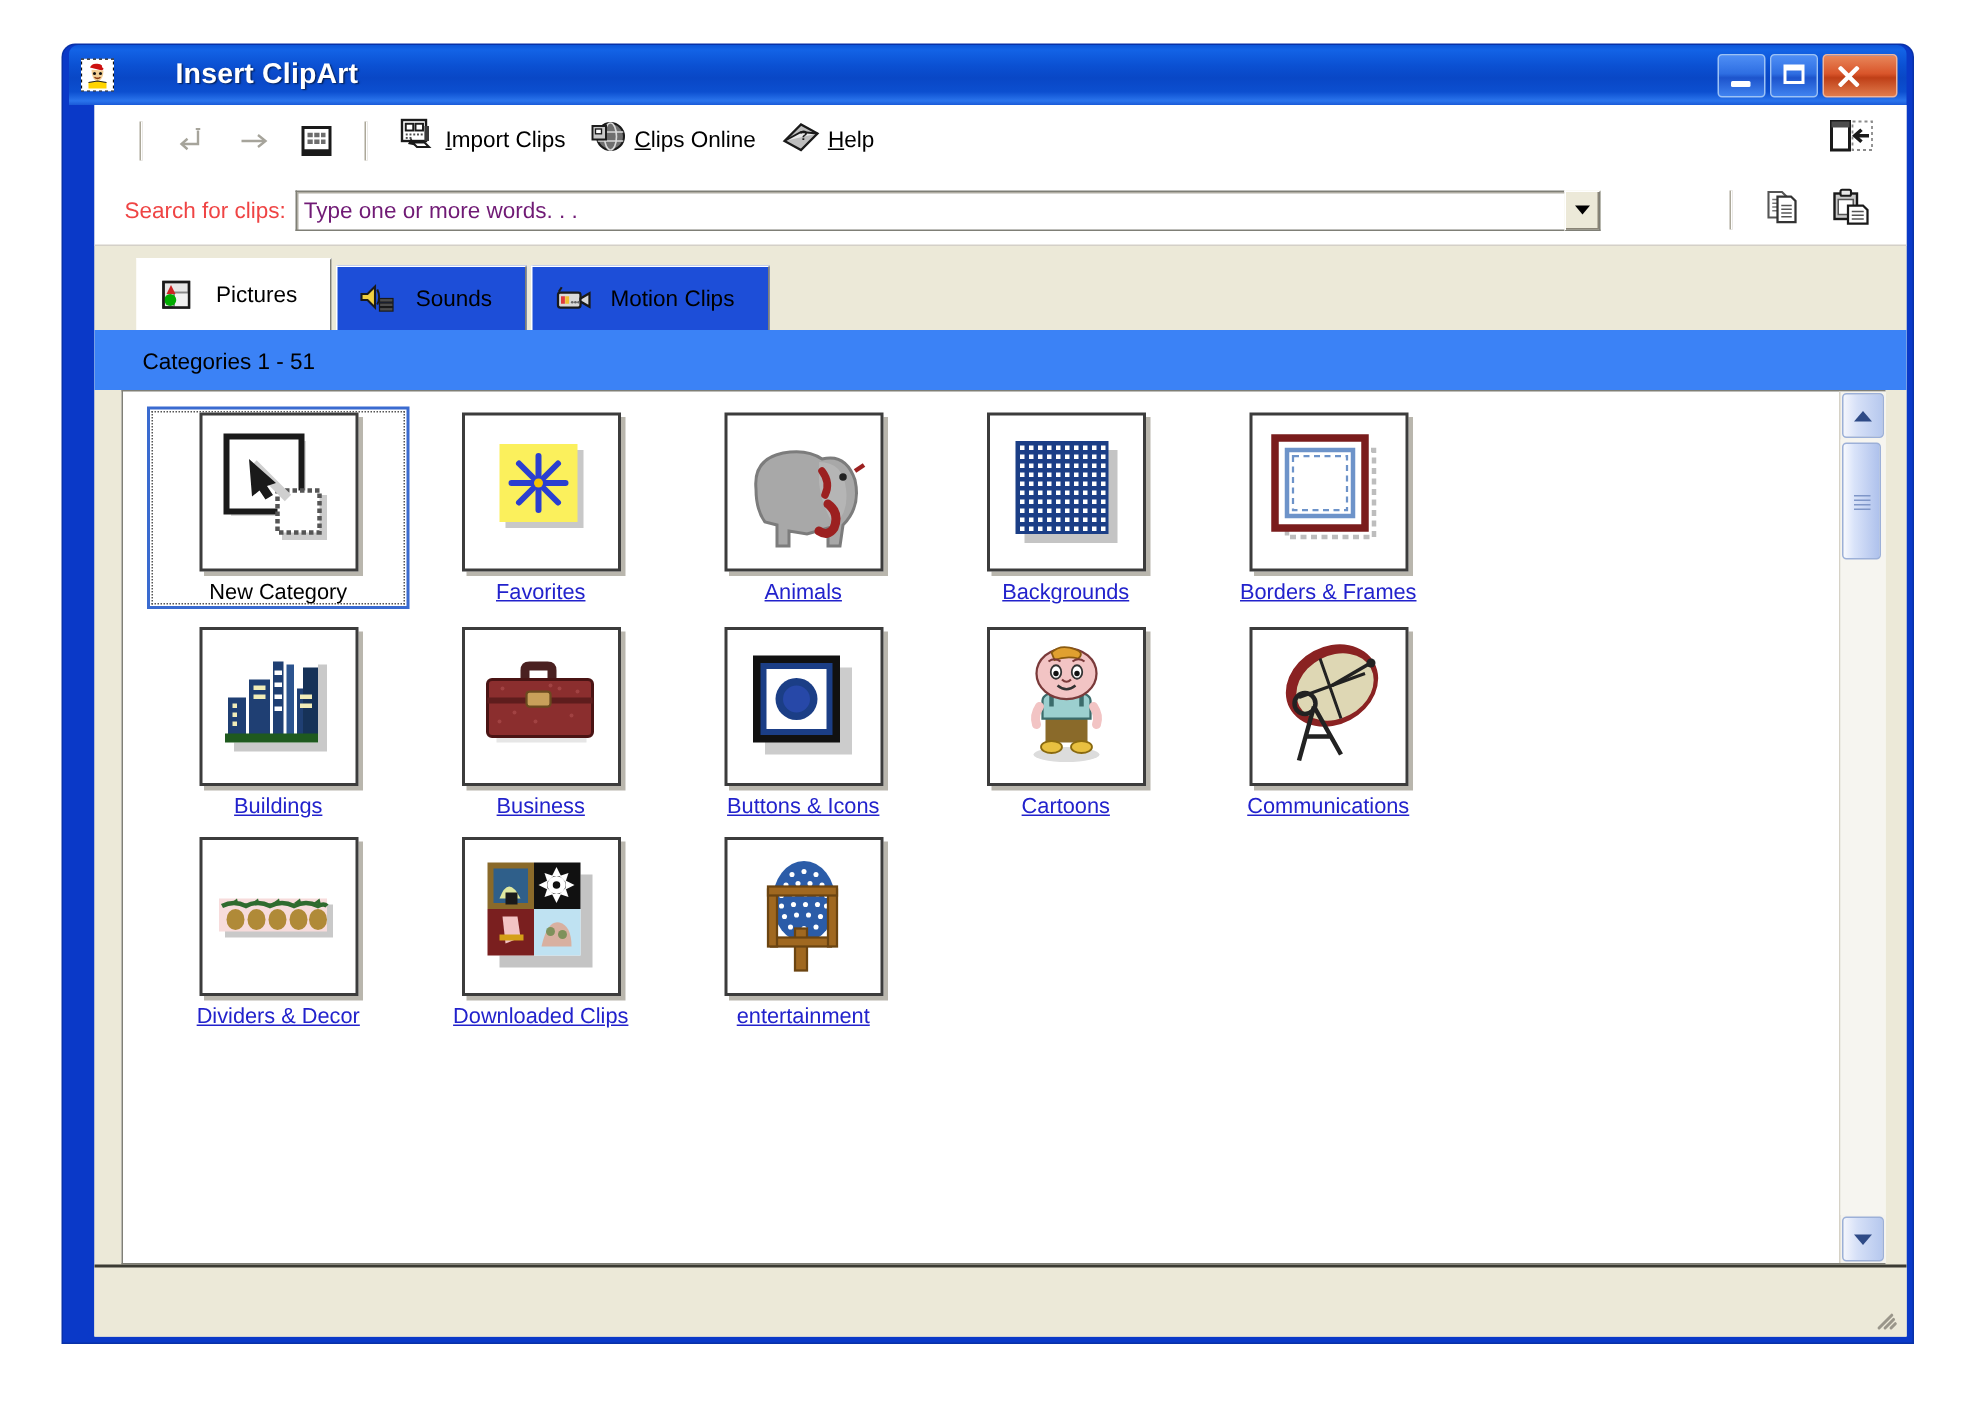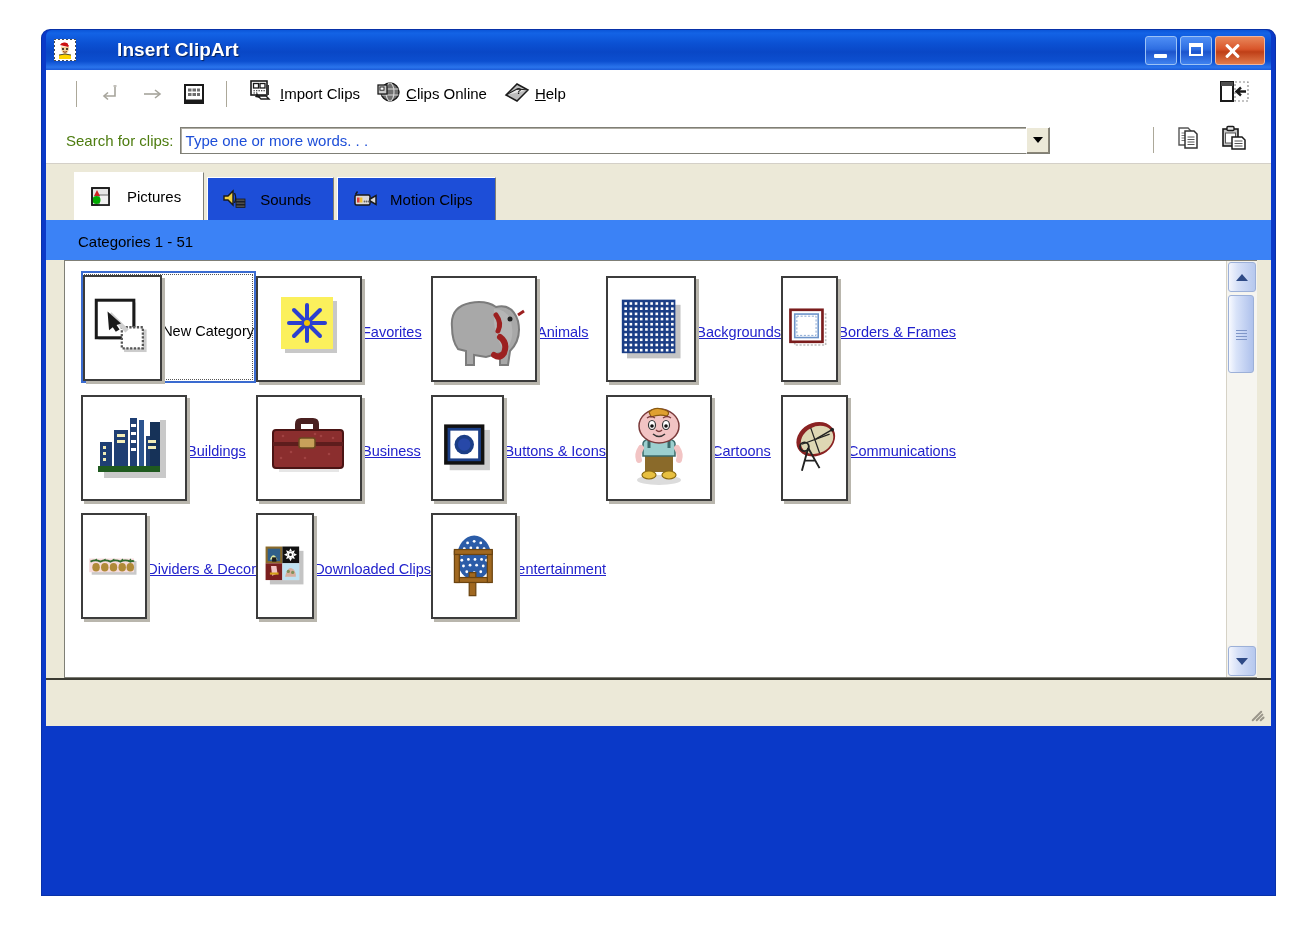--- a/index.html
+++ b/index.html
@@ -81,24 +81,25 @@
   .win-btn.close .x1, .win-btn.close .x2 {
     position: absolute; left: 15px; top: 5px;
     width: 3px; height: 18px; background: #fff; border-radius: 1px;
   }
   .win-btn.close .x1 { transform: rotate(45deg); }
   .win-btn.close .x2 { transform: rotate(-45deg); }
 
   
   #client {
     background: #ece9d8;
-    height: 656px;
+    height: 821px;
     box-sizing: border-box;
     display: flex;
     flex-direction: column;
+    margin-left: 17px;
   }
 
   
   #white-band {
     background: #ffffff;
     border-bottom: 1px solid #d4d0c8;
     padding: 0;
   }
   #toolbar {
     height: 47px;
@@ -140,35 +141,35 @@
 
   
   #searchrow {
     height: 46px;
     display: flex;
     align-items: center;
     padding-left: 20px;
     position: relative;
   }
   #search-label {
-    font-size: 15px; color: #4d7c0f;
+    font-size: 15px; color: #ef4444;
     margin-right: 6px; white-space: nowrap;
   }
   #search-combo {
     flex: 0 0 auto;
     width: 846px; height: 27px;
     border: 1px solid #7f7f76;
     border-right: none;
     background: #ffffff;
     display: flex; align-items: center;
     box-sizing: border-box;
     box-shadow: inset 1px 1px 0 #b0ada3;
   }
   #search-input-text {
-    font-size: 15px; color: #1d4ed8;
+    font-size: 15px; color: #701a75;
     padding-left: 5px;
     white-space: nowrap;
     flex: 1 1 auto;
     overflow: hidden;
   }
   #search-drop {
     width: 24px; height: 27px;
     box-sizing: border-box;
     background: #ece9d8;
     border: 1px solid #7f7f76;
@@ -256,21 +257,21 @@
   #grid {
     display: grid;
     grid-template-columns: repeat(5, 175px);
     justify-content: start;
     padding-left: 16px;
     row-gap: 8px;
   }
   .cell {
     width: 175px;
     display: flex;
-    flex-direction: row;
+    flex-direction: column;
     align-items: center;
     padding-top: 4px;
     cursor: default;
     box-sizing: border-box;
   }
   .cell.selected {
     border: 2px solid #3a6bd0;
     outline: 1px dotted #555;
     outline-offset: -4px;
     padding-top: 2px;

